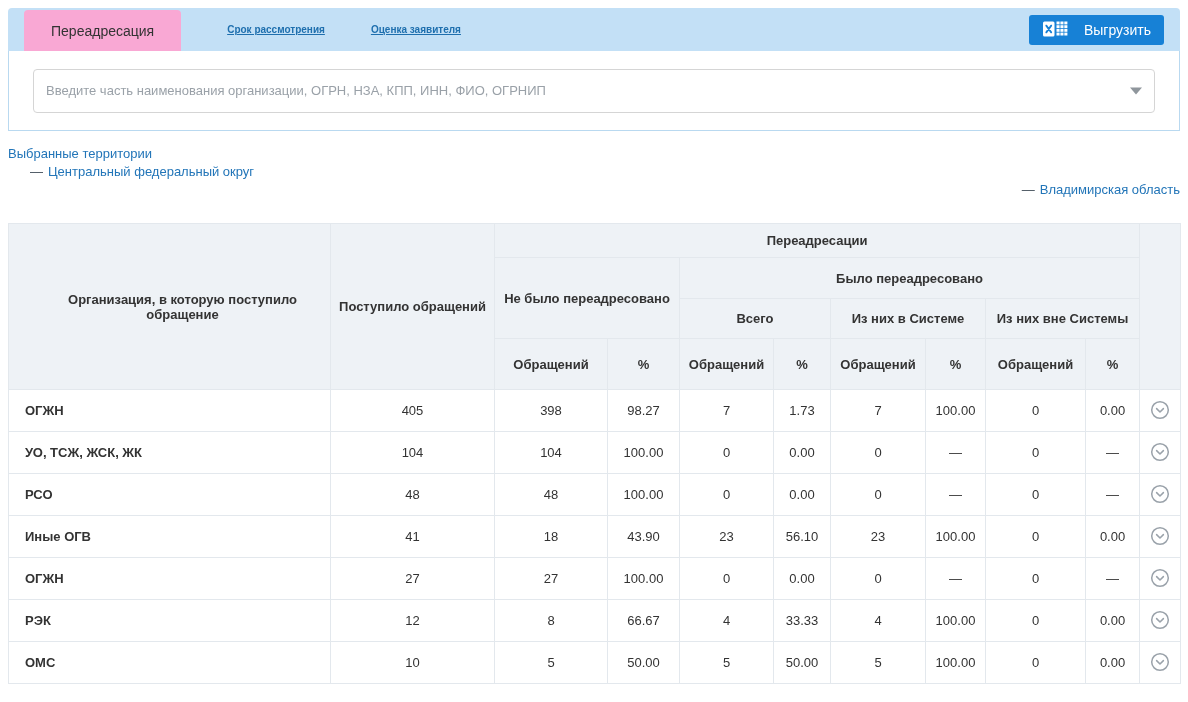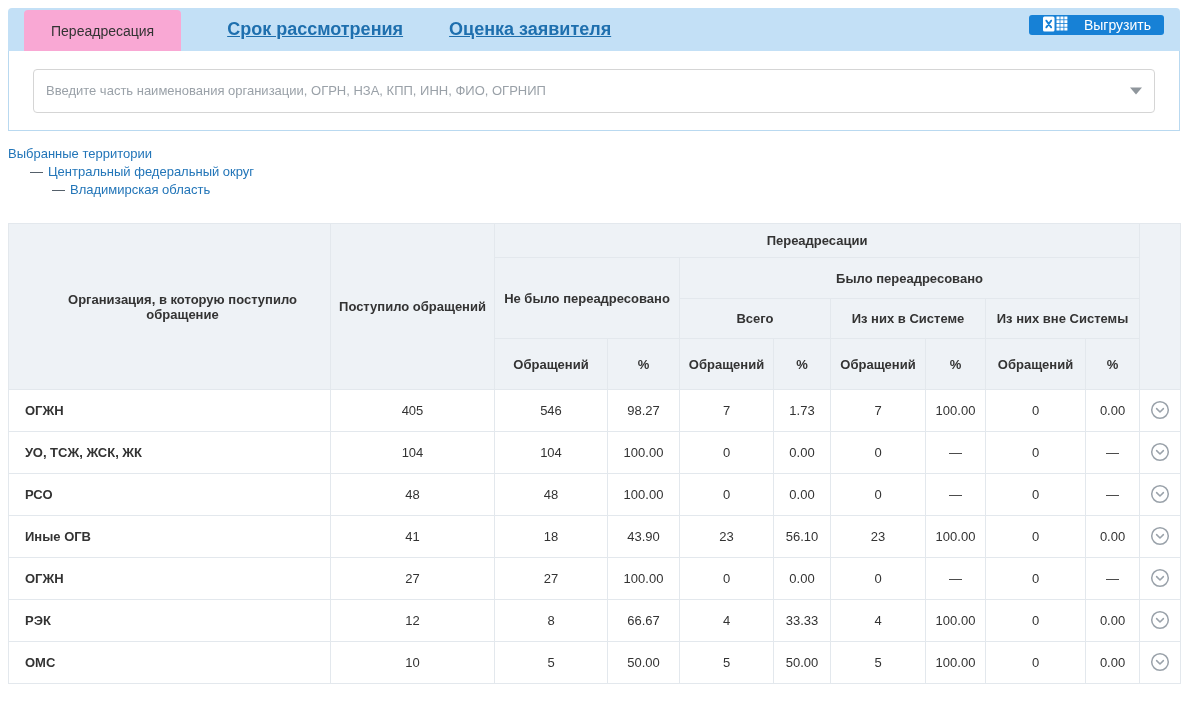--- a/index.html
+++ b/index.html
@@ -6,41 +6,41 @@
   html, body { width: 1188px; height: 702px; background: #ffffff;
     font-family: "Liberation Sans", "DejaVu Sans", sans-serif; color: #333; }
   .page { padding: 8px; width: 1188px; }
 
   
   .tabstrip { position: relative; height: 43px; background: #c3e0f6;
     border-radius: 4px 4px 0 0; display: flex; align-items: center; }
   .tab-active { align-self: flex-end; height: 41px; margin-left: 16px; padding: 0 27px;
     background: #f9a8d4; border-radius: 4px 4px 0 0; display: flex; align-items: center;
     font-size: 14px; color: #333; cursor: default; }
-  .tab-link { margin-left: 46px; font-size: 18px; font-weight: 600; color: #1e6fae;
+  .tab-link { margin-left: 46px; font-size: 10px; font-weight: 600; color: #1e6fae;
     text-decoration: underline; cursor: pointer; }
-  .export-btn { position: absolute; right: 16px; top: 7px; height: 20px;
+  .export-btn { position: absolute; right: 16px; top: 7px; height: 30px;
     background: #1781d6; border: none; border-radius: 3px; color: #fff;
     font-size: 14px; font-family: inherit; padding: 0 13px; display: flex;
     align-items: center; gap: 16px; cursor: pointer; }
   .panel-body { height: 80px; background: #fff; border: 1px solid #b9d9f0; border-top: none;
     display: flex; align-items: center; padding: 0 24px; }
   .search-wrap { position: relative; flex: 1; }
   .search-wrap input { width: 100%; height: 44px; border: 1px solid #d5d5d5; border-radius: 4px;
     padding: 0 36px 0 12px; font-size: 13px; font-family: inherit; color: #333; outline: none; }
   .search-wrap input::placeholder { color: #9aa1a8; }
   .caret { position: absolute; right: 13px; top: 50%; transform: translateY(-50%);
     width: 0; height: 0; border-left: 6px solid transparent; border-right: 6px solid transparent;
     border-top: 7px solid #8f969c; cursor: pointer; }
 
   
   .territories { margin-top: 14px; font-size: 13px; line-height: 18px; }
   .territories a { color: #2275b8; text-decoration: none; cursor: pointer; }
   .terr-line.lvl1 { padding-left: 22px; }
-  .terr-line.lvl2 { padding-left: 44px; }
+  .terr-line.lvl2 { padding-left: 44px; text-align: right; }
   .dash { color: #3e4a56; margin-right: 5px; }
 
   
   table { margin-top: 24px; width: 1172px; border-collapse: collapse; table-layout: fixed; }
   th, td { border: 1px solid #e3e8ed; vertical-align: middle; }
   thead th { background: #eef2f6; font-weight: 700; font-size: 13px; color: #333;
     text-align: center; padding: 4px 6px; }
   thead tr.hr1 { height: 34px; }
   thead tr.hr2 { height: 41px; }
   thead tr.hr3 { height: 40px; }
@@ -143,21 +143,21 @@
         <th>Обращений</th>
         <th>%</th>
         <th>Обращений</th>
         <th>%</th>
       </tr>
     </thead>
     <tbody>
   <tr>
     <td class="td-org">ОГЖН</td>
     <td>405</td>
-    <td>546</td>
+    <td>398</td>
     <td>98.27</td>
     <td>7</td>
     <td>1.73</td>
     <td>7</td>
     <td>100.00</td>
     <td>0</td>
     <td>0.00</td>
     <td>
       <button class="expand-btn">
         <span>

